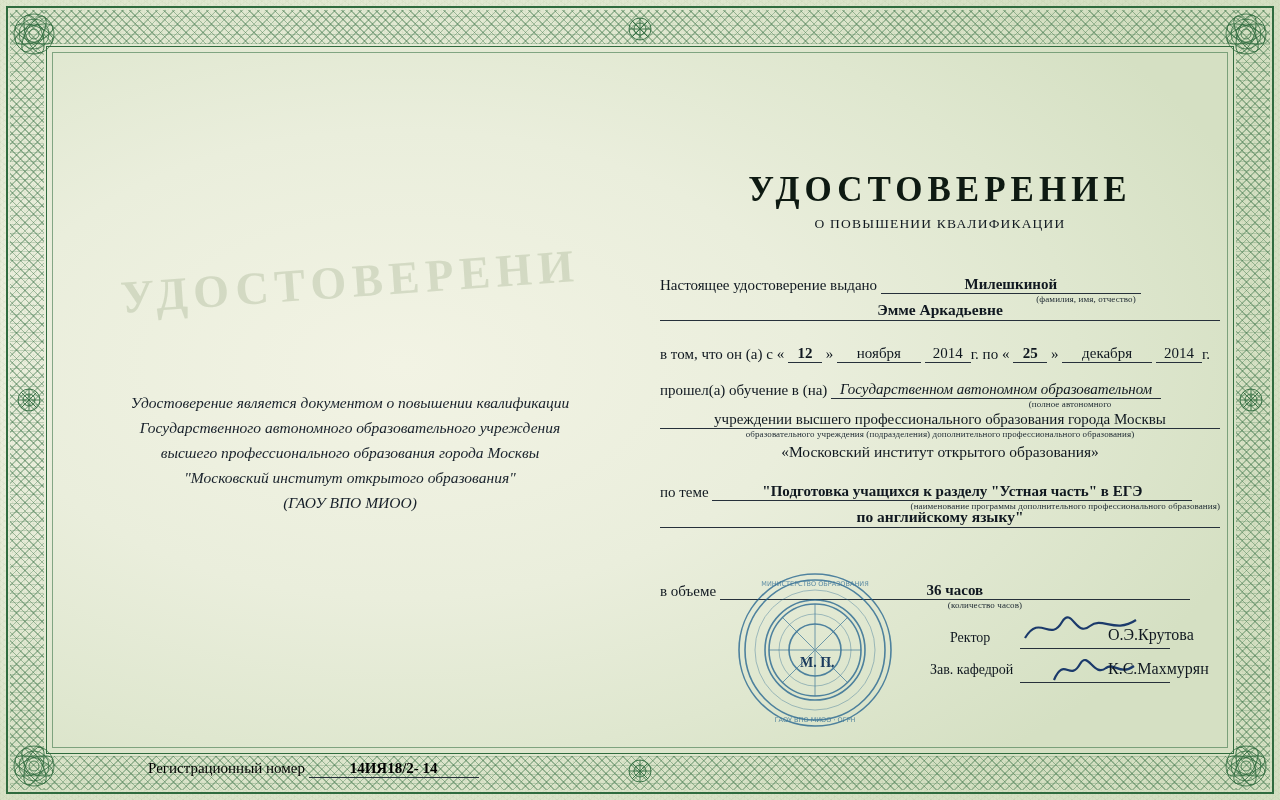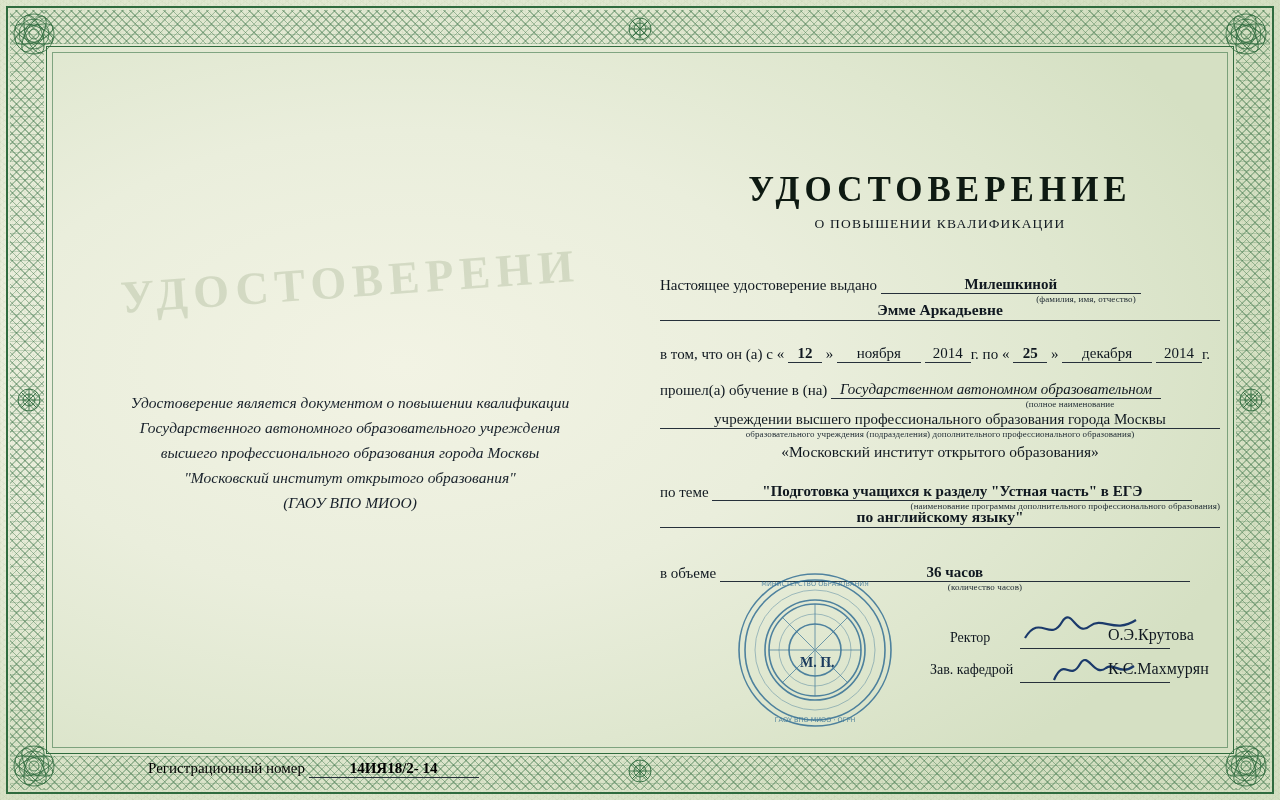--- a/index.html
+++ b/index.html
@@ -365,36 +365,36 @@
       <span class="fill" style="width:34px;">25</span>
       <span>»</span>
       <span class="fill plain" style="width:90px;">декабря</span>
       <span class="fill plain" style="width:46px;">2014</span><span>г.</span>
     </div>
 
     <div class="row" style="margin-top:18px;">
       <span>прошел(а) обучение в (на)</span>
       <span class="fill plain" style="width:330px;font-style:italic;">Государственном автономном образовательном</span>
     </div>
-    <div class="hint" style="margin-left:300px; width:220px;">(полное наименование</div>
+    <div class="hint" style="margin-left:300px; width:220px;">(полное автономного</div>
     <div class="row" style="margin-top:2px; text-align:center;">
       <span class="fill plain" style="width:100%;">учреждении высшего профессионального образования города Москвы</span>
     </div>
     <div class="hint">образовательного  учреждения (подразделения) дополнительного  профессионального образования)</div>
     <div class="center-line" style="margin-top:4px; font-weight:normal;">«Московский институт открытого образования»</div>
 
     <div class="row" style="margin-top:22px;">
       <span>по теме</span>
       <span class="fill" style="width:480px;">"Подготовка учащихся к разделу "Устная часть" в ЕГЭ</span>
     </div>
     <div class="hint" style="margin-left:80px; width:480px;text-align:right;">(наименование   программы дополнительного  профессионального  образования)</div>
     <div class="rule" style="margin-top:16px;"></div>
     <div class="center-line" style="margin-top:-20px;">по английскому языку"</div>
 
-    <div class="row" style="margin-top:38px;">
+    <div class="row" style="margin-top:56px;">
       <span>в объеме</span>
       <span class="fill" style="width:470px;">36 часов</span>
     </div>
     <div class="hint" style="margin-left:90px; width:470px;">(количество часов)</div>
   </div>
 
   <div class="stamp">
     <svg width="160" height="160" viewBox="0 0 160 160">
       <g fill="none" stroke="#1b5e8c" stroke-width="1.6" opacity="0.9">
         <circle cx="80" cy="80" r="76"></circle>

